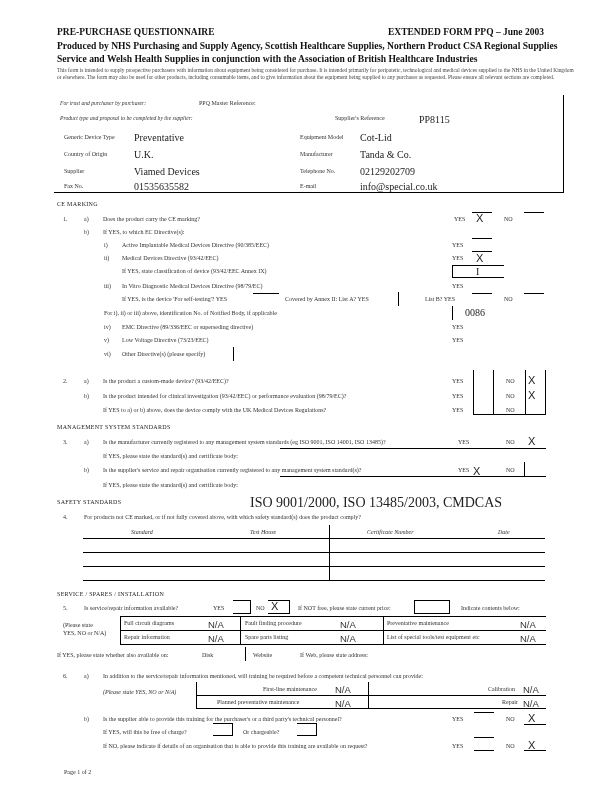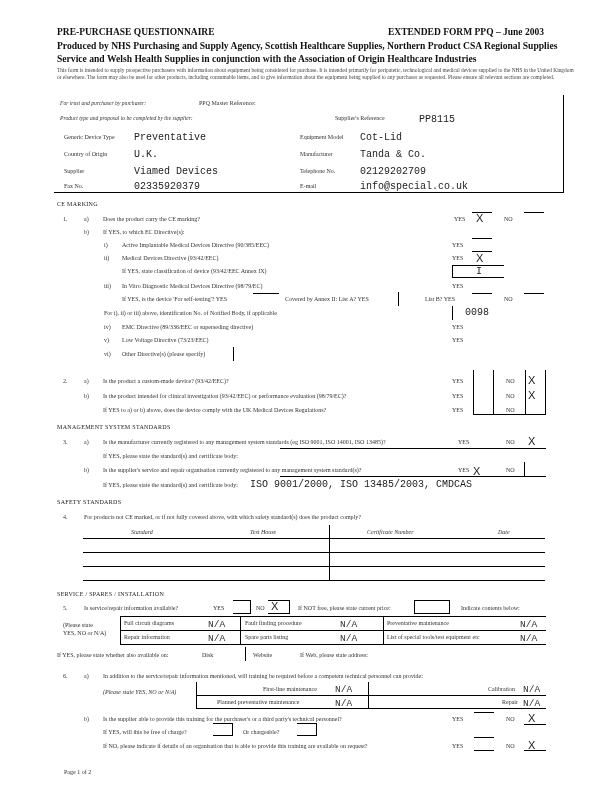--- a/index.html
+++ b/index.html
@@ -3,36 +3,36 @@
 <meta charset="utf-8">
 <style>
   * { box-sizing: border-box; margin: 0; padding: 0; }
   body { width: 612px; height: 792px; background: #fff; position: relative; overflow: hidden; font-family: "Liberation Serif", serif; color: #111; }
   .abs { position: absolute; white-space: nowrap; }
   .t-head { font-family: "Liberation Serif", serif; font-weight: bold; font-size: 9.5px; }
   .t-sub { font-family: "Liberation Serif", serif; font-weight: bold; font-size: 9.6px; }
   .t-small { font-size: 5.6px; color: #333; }
   .t-lbl { font-size: 6px; color: #333; }
   .t-it { font-style: italic; }
-  .t-val { font-family: Liberation Mono, monospace; font-size: 10px; color: #222; }
+  .t-val { font-family: Liberation Serif, serif; font-size: 10px; color: #222; }
   .t-x { font-family: "Liberation Sans", sans-serif; font-size: 11px; color: #222; }
-  .t-na { font-family: Liberation Mono, monospace; font-size: 9.5px; color: #333; }
+  .t-na { font-family: Liberation Sans, sans-serif; font-size: 9.5px; color: #333; }
   .hl { position: absolute; height: 1px; background: #000; }
   .vl { position: absolute; width: 1px; background: #000; }
   .box { position: absolute; border: 1px solid #000; }
   .sec { font-size: 6px; color: #222; letter-spacing: 0.3px; }
   .intro { font-size: 5.4px; color: #444; line-height: 7px; white-space: normal; width: 520px; }
 </style>
 </head>
 <body>
 
 <div class="abs t-head" style="left:57px;top:27px;">PRE-PURCHASE QUESTIONNAIRE</div>
 <div class="abs t-head" style="left:388px;top:27px;">EXTENDED FORM PPQ – June 2003</div>
 <div class="abs t-sub" style="left:57px;top:40px;">Produced by NHS Purchasing and Supply Agency, Scottish Healthcare Supplies, Northern Product CSA Regional Supplies</div>
-<div class="abs t-sub" style="left:57px;top:53px;">Service and Welsh Health Supplies in conjunction with the Association of Origin Healthcare Industries</div>
+<div class="abs t-sub" style="left:57px;top:53px;">Service and Welsh Health Supplies in conjunction with the Association of British Healthcare Industries</div>
 <div class="abs intro" style="left:57px;top:67px;">This form is intended to supply prospective purchasers with information about equipment being considered for purchase. It is intended primarily for peripatetic, technological and medical devices supplied to the NHS in the United Kingdom or elsewhere. The form may also be used for other products, including consumable items, and to give information about the equipment being supplied to any purchaser as requested. Please ensure all relevant sections are completed.</div>
 
 <div class="box" style="left:54px;top:95px;width:510px;height:98px;border-top:none;border-left:none;"></div>
 <div class="abs t-small t-it" style="left:60px;top:100px;">For trust and purchaser by purchaser:</div>
 <div class="abs t-lbl" style="left:199px;top:100px;">PPQ Master Reference:</div>
 <div class="abs t-small t-it" style="left:60px;top:115px;">Product type and proposal to be completed by the supplier:</div>
 <div class="abs t-lbl" style="left:335px;top:115px;">Supplier's Reference</div>
 <div class="abs t-val" style="left:419px;top:114px;">PP8115</div>
 
 <div class="abs t-lbl" style="left:64px;top:134px;">Generic Device Type</div>
@@ -44,21 +44,21 @@
 <div class="abs t-val" style="left:134px;top:149px;">U.K.</div>
 <div class="abs t-lbl" style="left:300px;top:151px;">Manufacturer</div>
 <div class="abs t-val" style="left:360px;top:149px;">Tanda &amp; Co.</div>
 
 <div class="abs t-lbl" style="left:64px;top:168px;">Supplier</div>
 <div class="abs t-val" style="left:134px;top:166px;">Viamed Devices</div>
 <div class="abs t-lbl" style="left:300px;top:168px;">Telephone No.</div>
 <div class="abs t-val" style="left:360px;top:166px;">02129202709</div>
 
 <div class="abs t-lbl" style="left:64px;top:183px;">Fax No.</div>
-<div class="abs t-val" style="left:134px;top:181px;">02335920379</div>
+<div class="abs t-val" style="left:134px;top:181px;">01535635582</div>
 <div class="abs t-lbl" style="left:300px;top:183px;">E-mail</div>
 <div class="abs t-val" style="left:360px;top:181px;">info@special.co.uk</div>
 
 <div class="abs sec" style="left:57px;top:201px;">CE MARKING</div>
 <div class="abs t-lbl" style="left:63px;top:216px;">1.</div>
 <div class="abs t-lbl" style="left:84px;top:216px;">a)</div>
 <div class="abs t-lbl" style="left:103px;top:216px;">Does the product carry the CE marking?</div>
 <div class="abs t-lbl" style="left:454px;top:216px;">YES</div>
 <div class="hl" style="left:472px;top:212px;width:20px;"></div>
 <div class="abs t-x" style="left:476px;top:212px;">X</div>
@@ -91,21 +91,21 @@
 <div class="hl" style="left:253px;top:293px;width:26px;"></div>
 <div class="abs t-lbl" style="left:285px;top:296px;">Covered by Annex II: List A? YES</div>
 <div class="vl" style="left:398px;top:292px;height:14px;"></div>
 <div class="abs t-lbl" style="left:425px;top:296px;">List B? YES</div>
 <div class="hl" style="left:472px;top:293px;width:20px;"></div>
 <div class="abs t-lbl" style="left:504px;top:296px;">NO</div>
 <div class="hl" style="left:524px;top:293px;width:20px;"></div>
 
 <div class="abs t-lbl" style="left:104px;top:310px;">For i), ii) or iii) above, identification No. of Notified Body, if applicable</div>
 <div class="vl" style="left:452px;top:306px;height:14px;"></div>
-<div class="abs t-val" style="left:465px;top:307px;">0098</div>
+<div class="abs t-val" style="left:465px;top:307px;">0086</div>
 
 <div class="abs t-lbl" style="left:104px;top:324px;">iv)</div>
 <div class="abs t-lbl" style="left:122px;top:324px;">EMC Directive (89/336/EEC or superseding directive)</div>
 <div class="abs t-lbl" style="left:452px;top:324px;">YES</div>
 
 <div class="abs t-lbl" style="left:104px;top:337px;">v)</div>
 <div class="abs t-lbl" style="left:122px;top:337px;">Low Voltage Directive (73/23/EEC)</div>
 <div class="abs t-lbl" style="left:452px;top:337px;">YES</div>
 
 <div class="abs t-lbl" style="left:104px;top:351px;">vi)</div>
@@ -144,21 +144,21 @@
 <div class="abs t-lbl" style="left:103px;top:453px;">If YES, please state the standard(s) and certificate body:</div>
 
 <div class="abs t-lbl" style="left:84px;top:467px;">b)</div>
 <div class="abs t-lbl" style="left:103px;top:467px;">Is the supplier's service and repair organisation currently registered to any management system standard(s)?</div>
 <div class="abs t-lbl" style="left:458px;top:467px;">YES</div>
 <div class="abs t-x" style="left:473px;top:465px;">X</div>
 <div class="abs t-lbl" style="left:506px;top:467px;">NO</div>
 <div class="vl" style="left:524px;top:462px;height:14px;"></div>
 <div class="hl" style="left:280px;top:476px;width:266px;"></div>
 <div class="abs t-lbl" style="left:103px;top:482px;">If YES, please state the standard(s) and certificate body:</div>
-<div class="abs t-val" style="left:250px;top:479px;font-size:10px;">ISO 9001/2000, ISO 13485/2003, CMDCAS</div>
+<div class="abs t-val" style="left:250px;top:495px;font-size:14px;">ISO 9001/2000, ISO 13485/2003, CMDCAS</div>
 
 <div class="abs sec" style="left:57px;top:499px;">SAFETY STANDARDS</div>
 <div class="abs t-lbl" style="left:63px;top:514px;">4.</div>
 <div class="abs t-lbl" style="left:84px;top:514px;">For products not CE marked, or if not fully covered above, with which safety standard(s) does the product comply?</div>
 
 <div class="abs t-lbl t-it" style="left:131px;top:529px;">Standard</div>
 <div class="abs t-lbl t-it" style="left:250px;top:529px;">Test House</div>
 <div class="abs t-lbl t-it" style="left:367px;top:529px;">Certificate Number</div>
 <div class="abs t-lbl t-it" style="left:498px;top:529px;">Date</div>
 <div class="vl" style="left:329px;top:525px;height:56px;"></div>

